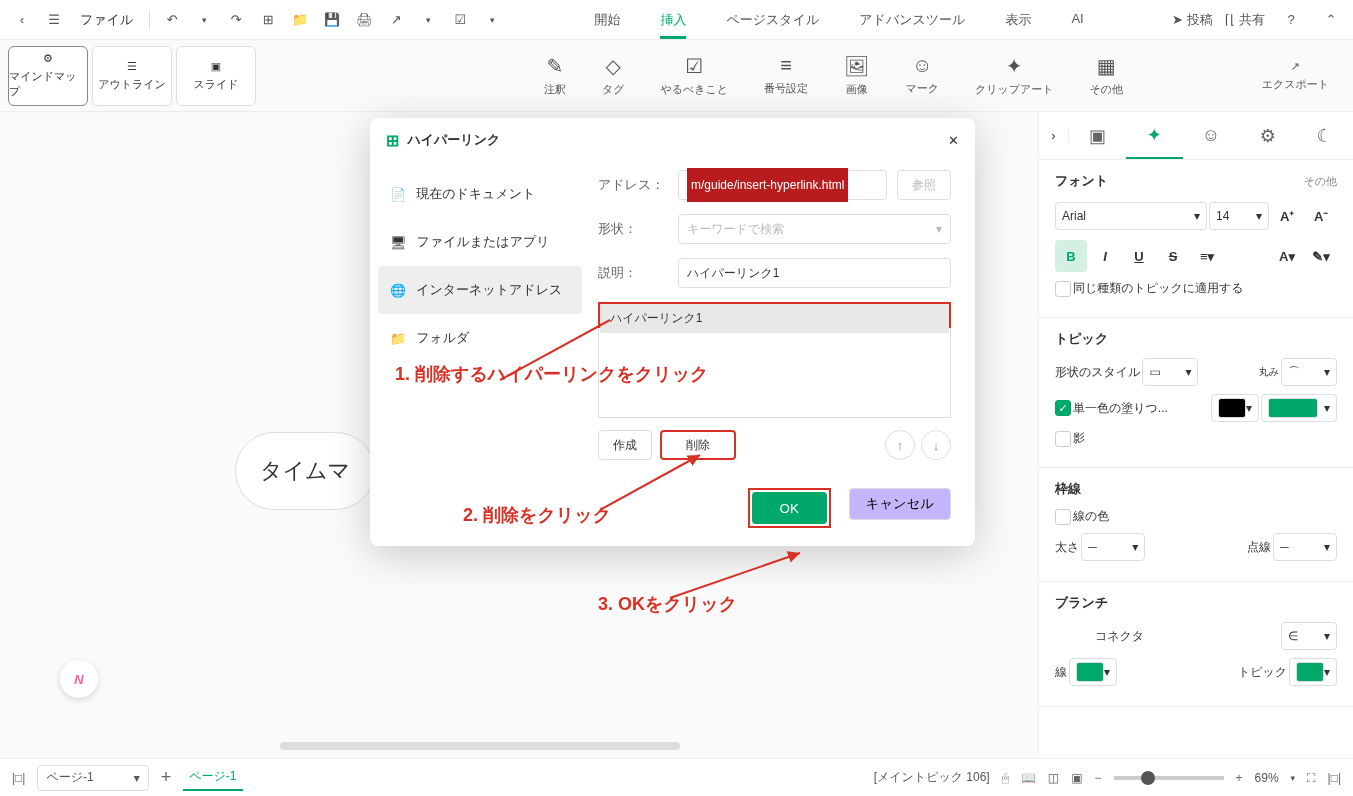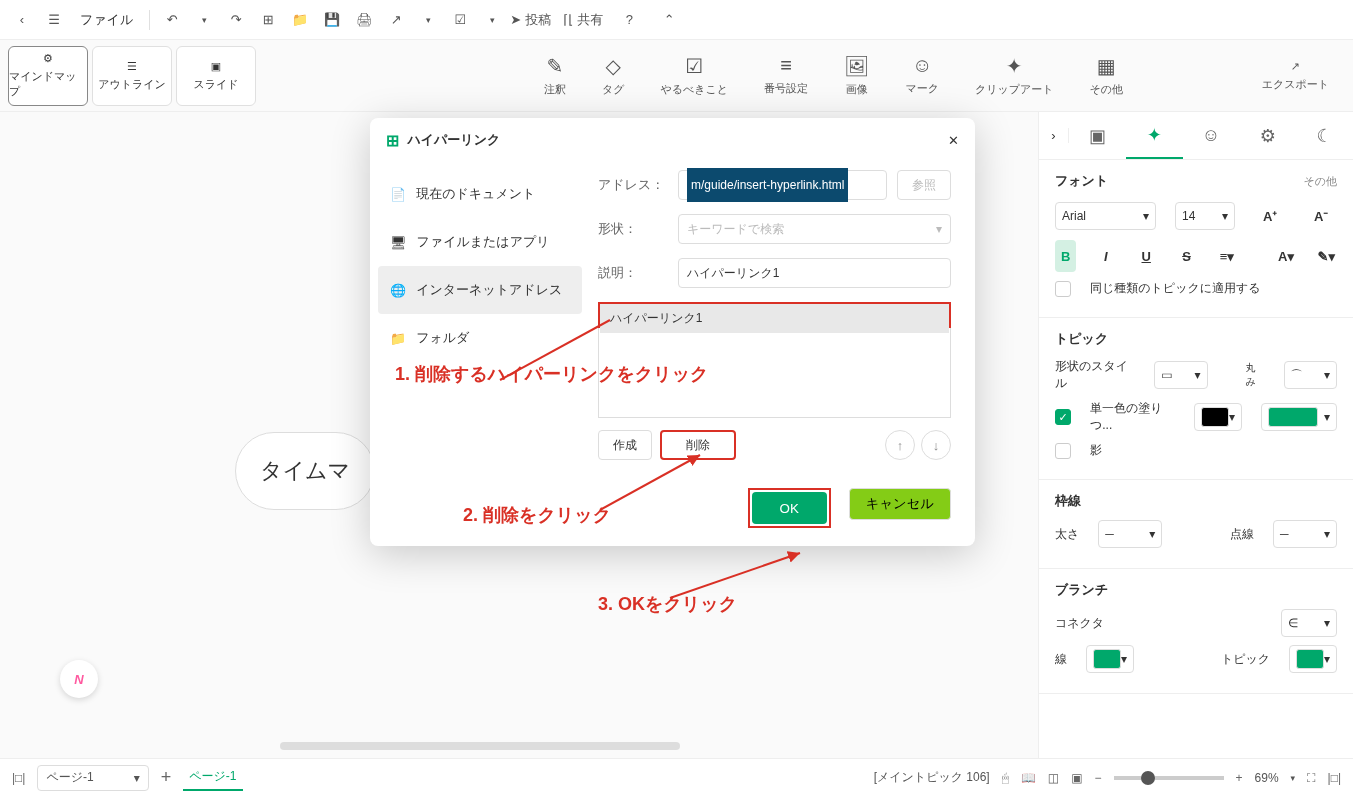--- a/index.html
+++ b/index.html
@@ -32,50 +32,50 @@
 
 .side-panel { position: absolute; top: 112px; right: 0; bottom: 38px; width: 315px; border-left: 1px solid #eee; background: #fff; overflow-y: auto; }
 .side-tabs { height: 48px; display: flex; align-items: center; border-bottom: 1px solid #eee; }
 .side-tabs .stab { flex: 1; display: flex; justify-content: center; align-items: center; height: 100%; cursor: pointer; color: #666; font-size: 18px; }
 .side-tabs .stab.active { color: #00a86b; border-bottom: 2px solid #00a86b; }
 .side-tabs .expand { width: 30px; display: flex; justify-content: center; align-items: center; cursor: pointer; border-right: 1px solid #eee; }
 
 .panel-section { padding: 12px 16px; border-bottom: 1px solid #eee; }
 .panel-section h4 { font-size: 13px; font-weight: bold; margin-bottom: 10px; display: flex; justify-content: space-between; align-items: center; }
 .panel-section h4 .more { font-size: 11px; font-weight: normal; color: #888; }
-.panel-row { display: flex; align-items: center; gap: 19px; margin-bottom: 8px; }
+.panel-row { display: flex; align-items: center; gap: 2px; margin-bottom: 8px; }
 .sel { height: 28px; border: 1px solid #ddd; border-radius: 4px; padding: 0 6px; display: flex; align-items: center; justify-content: space-between; background: #fff; cursor: pointer; font-size: 12px; }
 .fmt-btn { width: 32px; height: 32px; display: flex; align-items: center; justify-content: center; border-radius: 4px; cursor: pointer; font-weight: bold; }
 .fmt-btn.on { background: #d4f0e3; color: #00a86b; }
 .chk { width: 16px; height: 16px; border: 1px solid #ccc; border-radius: 3px; display: inline-flex; align-items: center; justify-content: center; }
 .chk.on { background: #00a86b; border-color: #00a86b; color: #fff; font-size: 11px; }
 .color-sw { width: 28px; height: 20px; border-radius: 3px; border: 1px solid #ddd; }
 
 .dialog { position: absolute; left: 370px; top: 118px; width: 605px; background: #fff; border-radius: 8px; box-shadow: 0 8px 40px rgba(0,0,0,0.2); z-index: 100; }
 .dialog-header { height: 44px; display: flex; align-items: center; padding: 0 16px; justify-content: space-between; }
 .dialog-header .ttl { display: flex; align-items: center; gap: 8px; font-weight: bold; }
 .dialog-body { display: flex; padding: 8px 0 16px; }
 .dlg-side { width: 220px; padding: 0 8px; }
 .dlg-item { height: 48px; display: flex; align-items: center; gap: 10px; padding: 0 12px; cursor: pointer; border-radius: 4px; }
 .dlg-item.active { background: #eee; }
 .dlg-main { flex: 1; padding: 0 24px 0 8px; }
 .dlg-row { display: flex; align-items: center; margin-bottom: 14px; gap: 10px; }
 .dlg-row .lbl { width: 70px; color: #666; font-size: 13px; }
 .dlg-input { flex: 1; height: 30px; border: 1px solid #ddd; border-radius: 4px; padding: 0 8px; display: flex; align-items: center; font-size: 12px; }
-.addr-val { background: #0c4a6e; color: #fff; padding: 10px 4px; }
+.addr-val { background: #b91c1c; color: #fff; padding: 10px 4px; }
 .btn-sm { height: 30px; padding: 0 14px; border: 1px solid #ddd; border-radius: 4px; background: #fff; cursor: pointer; font-size: 12px; display: flex; align-items: center; }
 .dlg-list { border: 1px solid #ddd; height: 120px; margin-bottom: 12px; }
 .dlg-list-item { padding: 6px 10px; background: #e8e8e8; font-size: 12px; }
 .hl { border: 2px solid #d93025; }
 .dlg-actions { display: flex; gap: 8px; align-items: center; }
 .nav-btns { margin-left: auto; display: flex; gap: 6px; }
 .circ-btn { width: 30px; height: 30px; border: 1px solid #ddd; border-radius: 50%; display: flex; align-items: center; justify-content: center; cursor: pointer; color: #888; }
 .dlg-footer { padding: 12px 24px 18px; display: flex; justify-content: flex-end; gap: 18px; }
 .btn-primary { height: 32px; padding: 0 28px; background: #00a86b; color: #fff; border: none; border-radius: 4px; cursor: pointer; }
-.btn-default { height: 32px; padding: 0 16px; background: #84cc16; border: 1px solid #ddd; border-radius: 4px; cursor: pointer; }
+.btn-default { height: 32px; padding: 0 16px; background: #c4b5fd; border: 1px solid #ddd; border-radius: 4px; cursor: pointer; }
 
 .annot { position: absolute; z-index: 200; color: #d93025; font-weight: bold; font-size: 18px; font-family: "Meiryo", sans-serif; pointer-events: none; }
 .annot-line { position: absolute; z-index: 199; pointer-events: none; }
 
 .status-bar { position: absolute; bottom: 0; left: 0; right: 0; height: 38px; border-top: 1px solid #eee; display: flex; align-items: center; padding: 0 12px; gap: 12px; font-size: 12px; color: #555; }
 .status-bar .spacer { flex: 1; }
 .status-bar .sic { cursor: pointer; color: #666; }
 .page-sel { border: 1px solid #ddd; border-radius: 4px; height: 26px; padding: 0 8px; display: flex; align-items: center; gap: 40px; }
 .page-tab { color: #00a86b; border-bottom: 2px solid #00a86b; padding: 4px 6px; }
 .zoom-slider { width: 110px; height: 4px; background: #ccc; position: relative; }
@@ -95,20 +95,28 @@
   <div class="ico-btn" style="font-size:9px;">▾</div>
   <div class="ico-btn">↷</div>
   <div class="ico-btn">⊞</div>
   <div class="ico-btn">📁</div>
   <div class="ico-btn">💾</div>
   <div class="ico-btn">🖨</div>
   <div class="ico-btn">↗</div>
   <div class="ico-btn" style="font-size:9px;">▾</div>
   <div class="ico-btn">☑</div>
   <div class="ico-btn" style="font-size:9px;">▾</div>
+  <div class="top-tabs">
+    <div class="tab">開始</div>
+    <div class="tab active">挿入</div>
+    <div class="tab">ページスタイル</div>
+    <div class="tab">アドバンスツール</div>
+    <div class="tab">表示</div>
+    <div class="tab">AI</div>
+  </div>
   <div class="top-right">
     <div class="lbtn">
         <span>➤</span>
         <span>投稿</span>
       </div>
     <div class="lbtn">
         <span>⌈⌊</span>
         <span>共有</span>
       </div>
     <div class="ico-btn">?</div>
@@ -261,40 +269,44 @@
         <span class="chk"></span>
         <span style="font-size:12px;">影</span>
       </div>
   </div>
 
   <div class="panel-section">
     <h4>
         <span>枠線</span>
       </h4>
     <div class="panel-row">
+        <span class="chk"></span>
+        <span style="font-size:12px;">線の色</span>
+      </div>
+    <div class="panel-row">
       <span style="font-size:12px;">太さ</span>
       <div class="sel" style="width:64px">
           <span>─</span>
           <span>▾</span>
         </div>
       <div style="flex:1"></div>
       <span style="font-size:12px;">点線</span>
       <div class="sel" style="width:64px">
           <span>─</span>
           <span>▾</span>
         </div>
     </div>
   </div>
 
   <div class="panel-section">
     <h4>
         <span>ブランチ</span>
       </h4>
     <div class="panel-row">
-      <span style="font-size:12px;flex:1;">コネクタ</span>
+      <span style="font-size:12px;flex:1;margin-left:40px;">コネクタ</span>
       <div class="sel" style="width:56px">
           <span>∈</span>
           <span>▾</span>
         </div>
     </div>
     <div class="panel-row">
       <span style="font-size:12px;">線</span>
       <div class="sel" style="width:48px">
           <span class="color-sw" style="background:#00a86b"></span>
           <span>▾</span>

